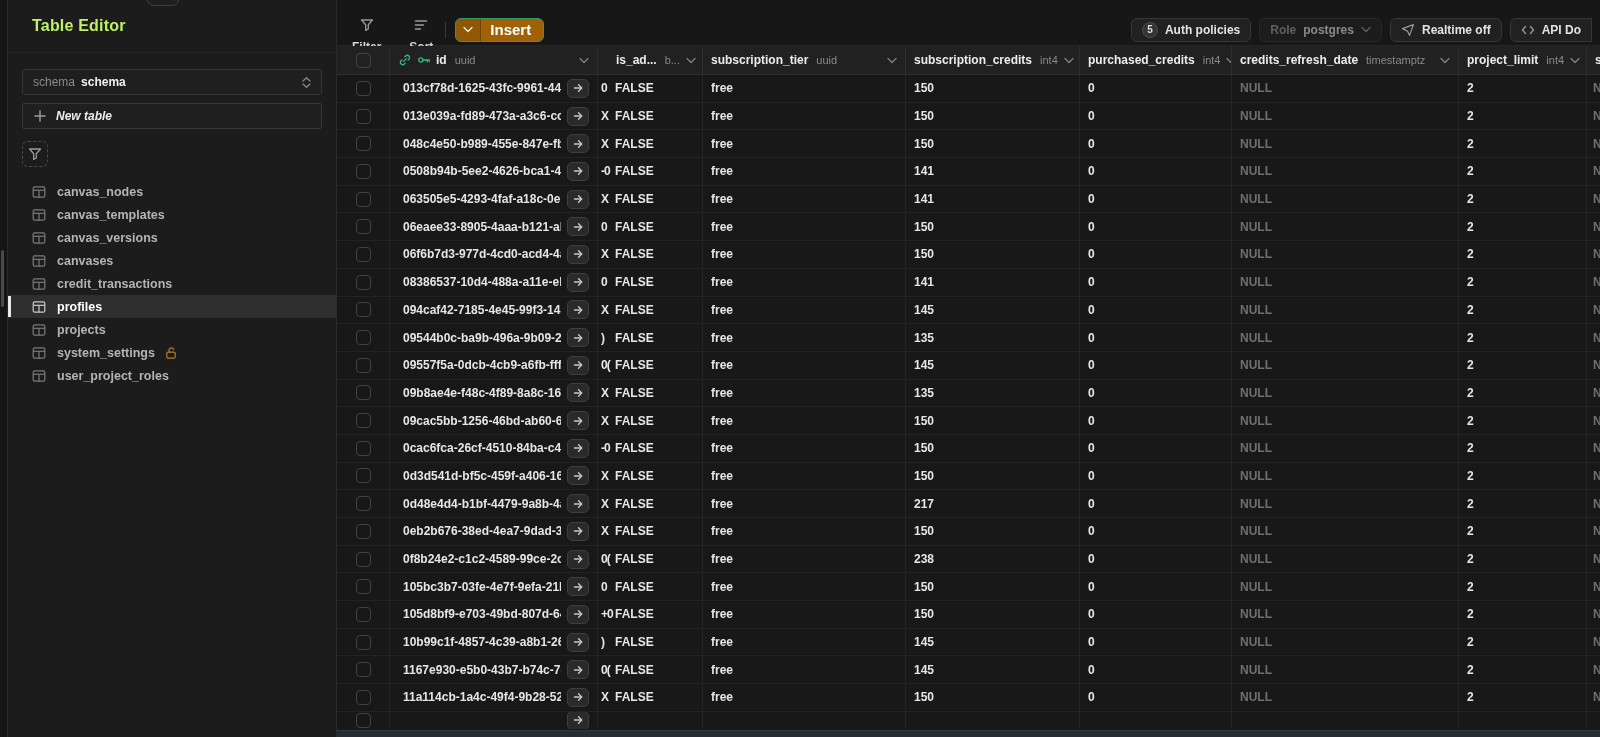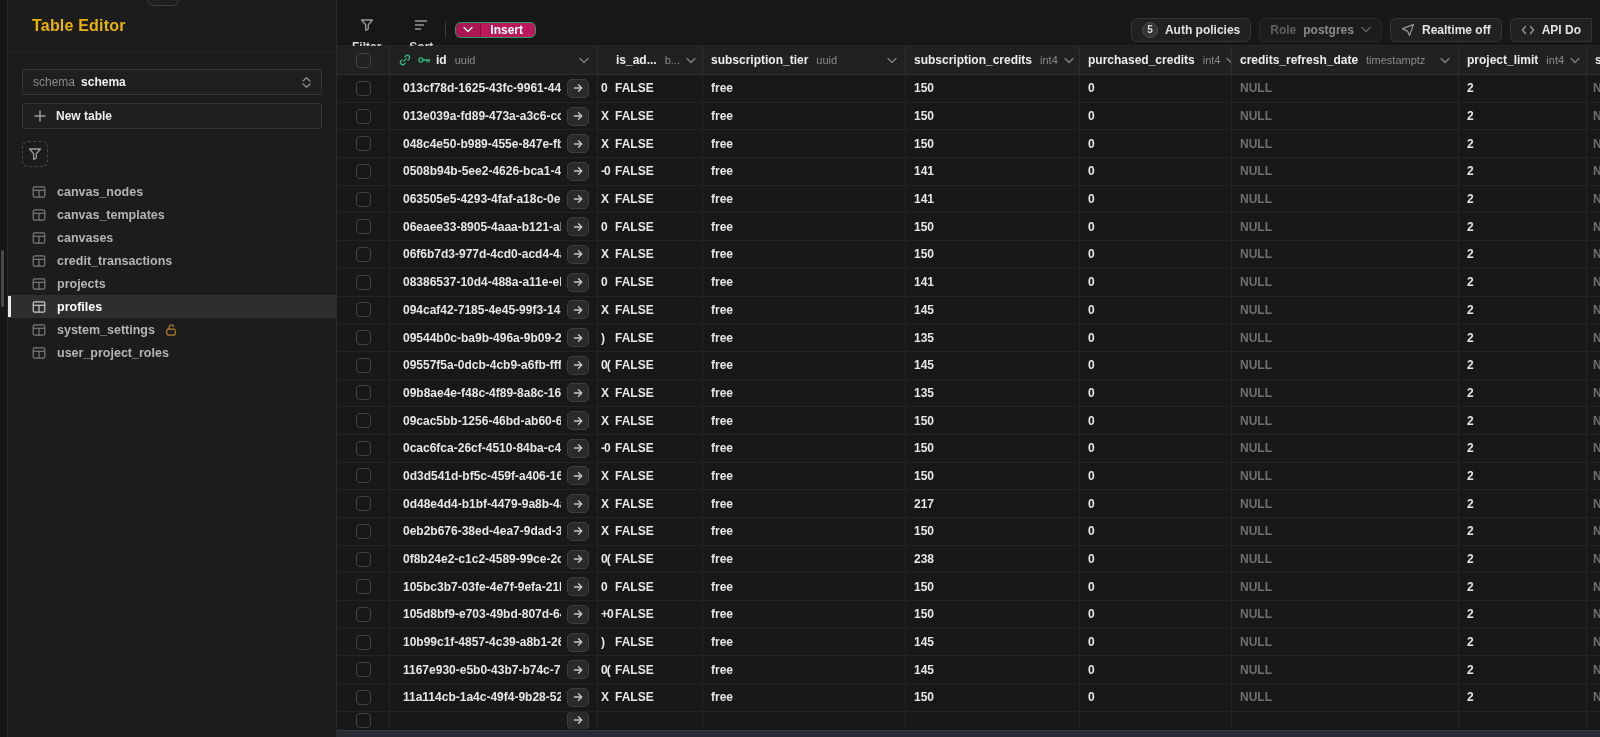--- a/index.html
+++ b/index.html
@@ -10,28 +10,28 @@
   
   .rail { width:8px; height:100%; background:#151515; border-right:1px solid #2a2a2a; position:relative; flex:none; }
   .rail-thumb { position:absolute; left:1px; top:250px; width:3px; height:57px; background:#4a4a4a; border-radius:2px; }
 
   
   .pill-frag { position:absolute; left:147px; top:-7px; width:32px; height:13px; border:1px solid #3f3f3f; background:#1f1f1f; border-radius:8px; z-index:5; }
 
   
   .sidebar { width:329px; flex:none; background:#1c1c1c; border-right:1px solid #2a2a2a; position:relative; }
   .sb-head { height:53px; display:flex; align-items:center; padding-left:24px; border-bottom:1px solid #262626; }
-  .sb-title { font-size:16px; font-weight:700; color:#eab308; letter-spacing:.2px; }
+  .sb-title { font-size:16px; font-weight:700; color:#bef264; letter-spacing:.2px; }
   .sb-controls { padding:16px 14px 0 14px; }
   .ctrl { width:100%; height:26px; border:1px solid #363636; background:#1f1f1f; border-radius:2px; display:flex; align-items:center; padding:0 10px; font-size:12px; color:#bdbdbd; cursor:pointer; }
   .ctrl + .ctrl { margin-top:8px; }
   .schema-label { color:#8a8a8a; margin-right:6px; }
   .schema-value { color:#f0f0f0; font-weight:700; }
   .ctrl .right-ic { margin-left:auto; color:#8a8a8a; display:flex; }
-  .newtable { margin-top:8px; }
+  .newtable { margin-top:8px;font-style:italic; }
   .newtable .plus { color:#9a9a9a; margin-right:9px; display:flex; }
   .newtable-label { color:#ededed; font-weight:700; font-size:12px; }
   .search-row { display:flex; gap:9px; margin-top:12px; }
   .search-box { flex:1; height:26px; border:1px solid #363636; background:#1b1b1b; border-radius:6px; display:flex; align-items:center; padding:0 8px; gap:7px; color:#6d6d6d; }
   .search-box input { flex:1; background:transparent; border:none; outline:none; color:#cfcfcf; font-size:12px; font-family:inherit; }
   .search-box input::placeholder { color:#646464; }
   .btn-sq { width:26px; height:26px; flex:none; border:1px dashed #4a4a4a; background:transparent; border-radius:6px; display:flex; align-items:center; justify-content:center; color:#9a9a9a; cursor:pointer; }
   .tbl-list { margin-top:13px; }
   .tbl-item { height:23px; display:flex; align-items:center; padding-left:24px; gap:11px; font-size:12.5px; font-weight:600; color:#b4b4b4; cursor:pointer; position:relative; }
   .tbl-item .t-ic { color:#7a7a7a; display:flex; }
@@ -41,21 +41,21 @@
   .lock-wrap { color:#b0812b; display:flex; margin-left:-2px; }
 
   
   .main { flex:1; display:flex; flex-direction:column; min-width:0; position:relative; }
   .toolbar { height:46px; flex:none; display:flex; align-items:center; padding:14px 8px 0 15px; border-bottom:1px solid #242424; gap:0; }
   .tb-btn { display:flex; align-items:center; gap:8px; background:transparent; border:none; color:#d6d6d6; font-size:12px; font-weight:600; font-family:inherit; cursor:pointer; height:24px;flex-direction:column; }
   .tb-btn .ic { color:#9a9a9a; display:flex; }
   .tb-filter { margin-right:28px; }
   .tb-sort { margin-right:12px; }
   .tb-div { width:1px; height:16px; background:#3a3a3a; margin:0 9px 0 0; }
-  .btn-insert { display:flex; align-items:center; height:16px; background:#be185d; border:1px solid #2f9a64; border-radius:6px; color:#fff; font-size:12px; font-weight:700; font-family:inherit; cursor:pointer; overflow:hidden; padding:0; }
+  .btn-insert { display:flex; align-items:center; height:24px; background:#a16207; border:1px solid #2f9a64; border-radius:6px; color:#fff; font-size:15px; font-weight:700; font-family:inherit; cursor:pointer; overflow:hidden; padding:0; }
   .btn-insert .chev-seg { display:flex; align-items:center; justify-content:center; width:25px; align-self:stretch; background:rgba(0,0,0,.10); border-right:1px solid rgba(0,0,0,.22); color:#d9f2e4; }
   .btn-insert .ins-label { padding:0 12px 0 9px; }
   .tb-right { margin-left:auto; display:flex; align-items:center; gap:8px; }
   .pill-btn { height:24px; display:flex; align-items:center; gap:7px; padding:0 10px; background:#212121; border:1px solid #363636; border-radius:6px; color:#e3e3e3; font-size:12px; font-weight:700; font-family:inherit; cursor:pointer; white-space:nowrap; }
   .pill-btn .ic { color:#9a9a9a; display:flex; }
   .badge-5 { width:16px; height:16px; border-radius:50%; background:#343434; border:1px solid #4d4d4d; color:#dddddd; font-size:10px; font-weight:700; display:flex; align-items:center; justify-content:center; }
   .role-btn { opacity:.55; }
   .role-label { color:#9a9a9a; font-weight:600; }
   .api-btn { border-top-right-radius:0; border-bottom-right-radius:0; }
 
@@ -197,58 +197,67 @@
   <div class="tbl-item">
     <span class="t-ic">
             <svg width="14" height="14" viewBox="0 0 14 14">
               <use href="#sym-table"></use>
             </svg>
           </span>
     <span class="tbl-label">canvas_templates</span>
 
   </div>
 
-
   <div class="tbl-item">
     <span class="t-ic">
             <svg width="14" height="14" viewBox="0 0 14 14">
               <use href="#sym-table"></use>
             </svg>
           </span>
-    <span class="tbl-label">canvases</span>
+    <span class="tbl-label">canvas_versions</span>
 
   </div>
 
   <div class="tbl-item">
     <span class="t-ic">
             <svg width="14" height="14" viewBox="0 0 14 14">
               <use href="#sym-table"></use>
             </svg>
           </span>
-    <span class="tbl-label">credit_transactions</span>
+    <span class="tbl-label">canvases</span>
 
   </div>
 
   <div class="tbl-item">
     <span class="t-ic">
             <svg width="14" height="14" viewBox="0 0 14 14">
               <use href="#sym-table"></use>
             </svg>
           </span>
-    <span class="tbl-label">projects</span>
+    <span class="tbl-label">credit_transactions</span>
 
   </div>
 
   <div class="tbl-item selected">
     <span class="t-ic">
             <svg width="14" height="14" viewBox="0 0 14 14">
               <use href="#sym-table"></use>
             </svg>
           </span>
     <span class="tbl-label">profiles</span>
+
+  </div>
+
+  <div class="tbl-item">
+    <span class="t-ic">
+            <svg width="14" height="14" viewBox="0 0 14 14">
+              <use href="#sym-table"></use>
+            </svg>
+          </span>
+    <span class="tbl-label">projects</span>
 
   </div>
 
   <div class="tbl-item">
     <span class="t-ic">
             <svg width="14" height="14" viewBox="0 0 14 14">
               <use href="#sym-table"></use>
             </svg>
           </span>
     <span class="tbl-label">system_settings</span>

